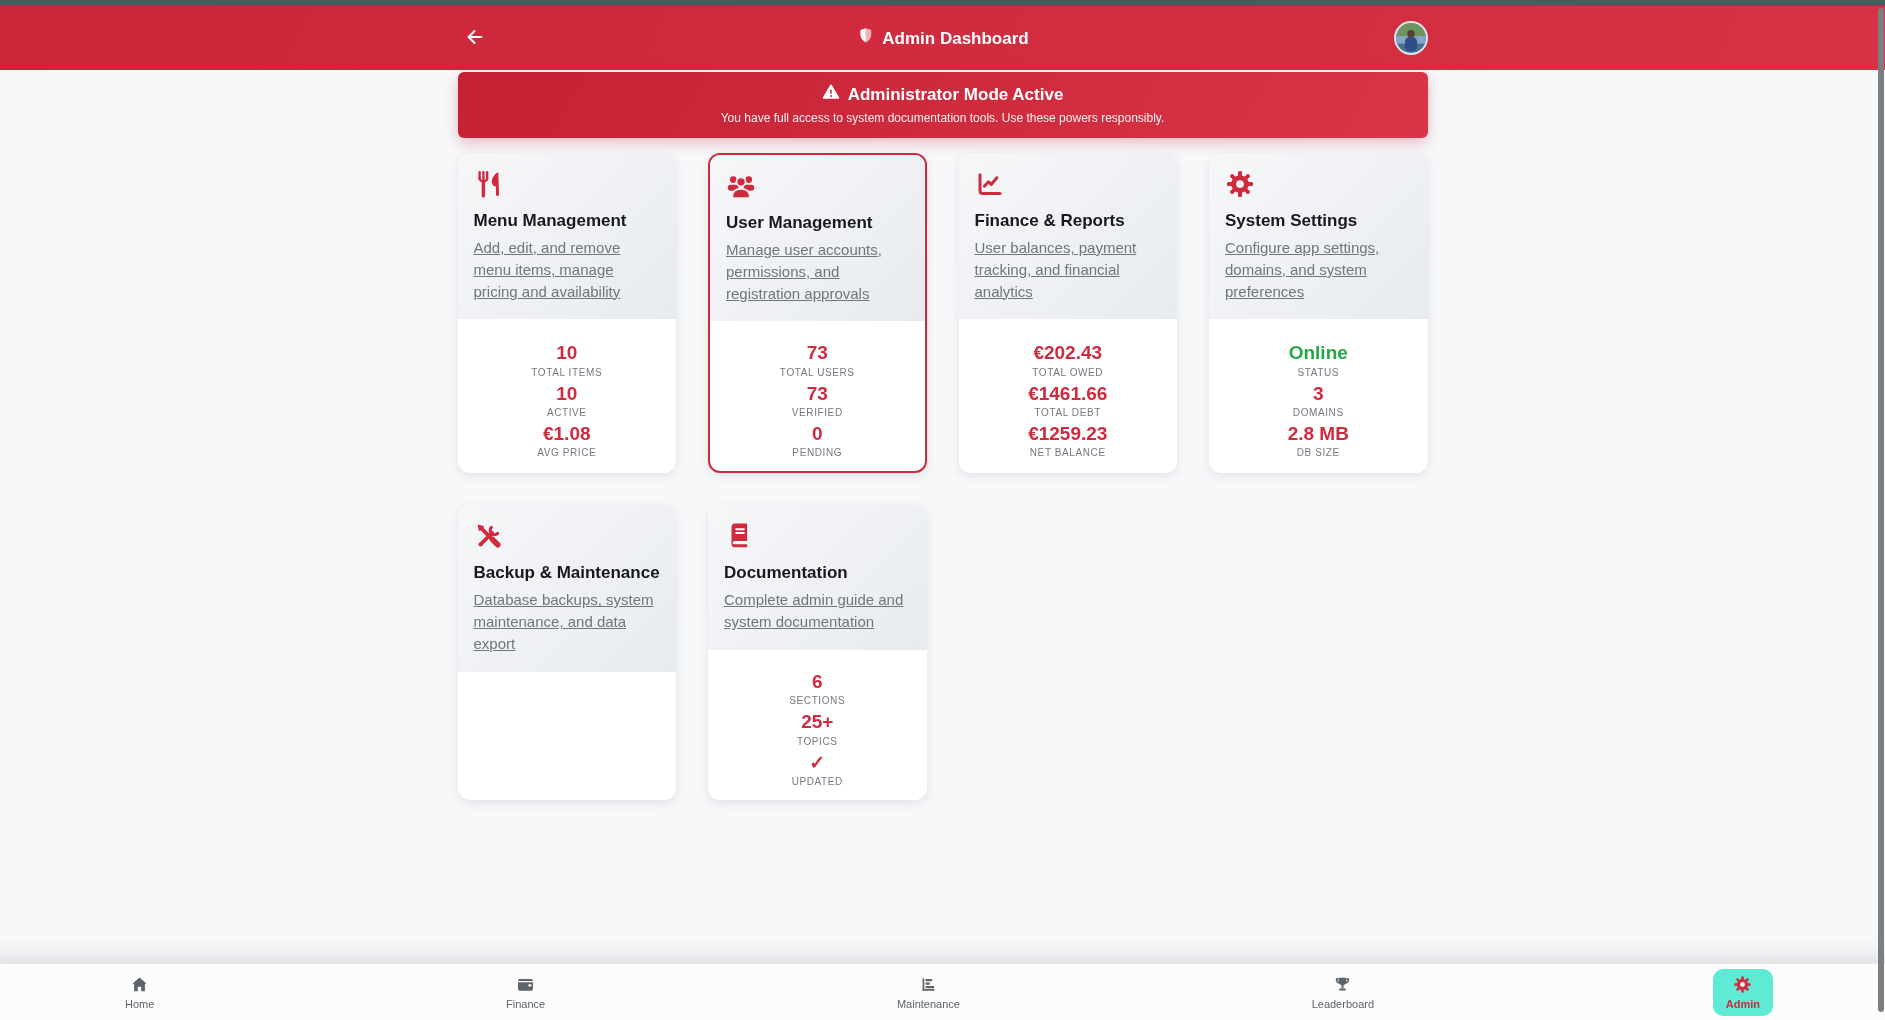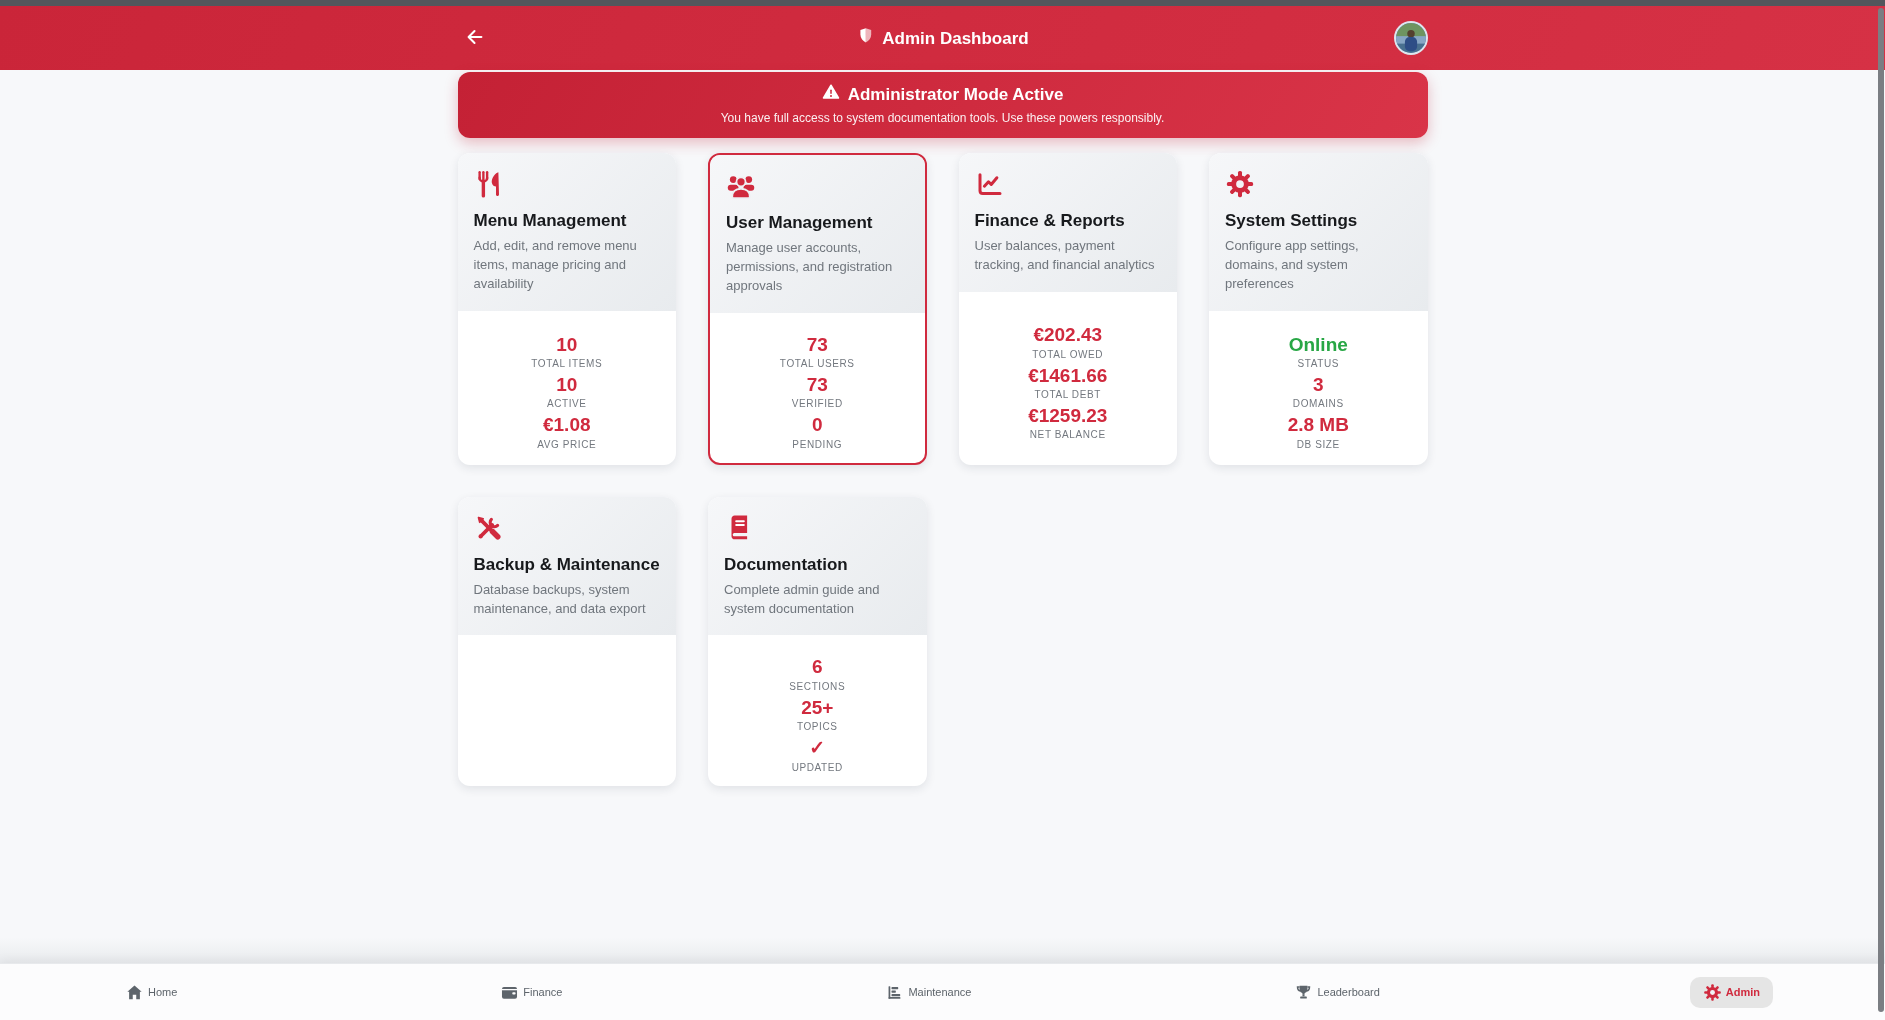--- a/index.html
+++ b/index.html
@@ -37,65 +37,65 @@
     width:34px; height:34px; border-radius:50%; border:2px solid rgba(255,255,255,.8);
     padding:0; overflow:hidden; cursor:pointer; background:#5a82a8;
   }
   .avatar-btn svg{ display:block; }
 
   
   .main{ position:absolute; top:55px; left:50%; transform:translateX(-50%); width:970px; padding-top:17px; }
 
   
   .banner{
-    border-radius:12px; padding:11px 14px 13px; text-align:center; color:#fff;
+    border-radius:6px; padding:11px 14px 13px; text-align:center; color:#fff;
     background:linear-gradient(120deg,#c42135 0%, #d93448 100%);
     box-shadow:0 5px 14px rgba(190,30,50,.28);
   }
   .banner-title{ display:flex; align-items:center; justify-content:center; gap:8px; font-size:17px; font-weight:bold; }
   .banner-sub{ margin-top:5px; font-size:12px; color:rgba(255,255,255,.93); }
 
   
   .grid{ margin-top:15px; display:grid; grid-template-columns:repeat(4,1fr); column-gap:15px; row-gap:40px;gap:32px; }
   .card{
     background:#fff; border-radius:12px; overflow:hidden; cursor:pointer;
     box-shadow:0 3px 10px rgba(30,40,60,.10);
     display:flex; flex-direction:column;
   }
   .card.highlighted{ border:2px solid var(--red); }
   .card-header{
     background:linear-gradient(135deg,#f6f7f9 0%, #e8ebee 100%);
     padding:16px 16px 17px; flex:0 0 auto;
   }
   .card-icon{ height:30px; margin-bottom:12px; }
   .card-title{ font-size:17px; font-weight:bold; color:var(--text); margin-bottom:6px; }
-  .card-desc{ font-size:13px; line-height:1.45; color:var(--muted); }
+  .card-desc{ font-size:15px; line-height:1.45; color:var(--muted);text-decoration:underline; }
   .card-stats{ padding:21px 8px 13px; text-align:center; flex:1; display:flex; flex-direction:column; justify-content:center; }
   .stat{ margin-bottom:5px; }
   .stat:last-child{ margin-bottom:0; }
   .stat-value{ font-size:19px; line-height:1.18; font-weight:bold; color:var(--red); }
   .stat-value.green{ color:var(--green); }
   .stat-label{ margin-top:2px; font-size:10px; letter-spacing:.6px; color:#73787f; }
 
   
   .bottom-fade{ position:absolute; left:0; right:0; bottom:57px; height:26px;
     background:linear-gradient(to bottom, rgba(233,235,238,0), #e9ebee); }
   .bottom-nav{
     position:absolute; bottom:0; left:0; width:100%; height:57px;
     background:#fcfcfd; border-top:1px solid #e7e9ec;
     box-shadow:0 -3px 10px rgba(0,0,0,.05);
     display:flex; align-items:center; justify-content:space-between;
     padding:0 112px;
   }
   .nav-item{
-    display:flex; align-items:center; gap:4px;
+    display:flex; flex-direction:column; align-items:center; gap:4px;
     padding:6px 13px; border-radius:10px; cursor:pointer;
     color:#5d646b; font-size:11px; background:transparent; border:none;
   }
-  .nav-item.active{ background:#e5e5e5; color:var(--red); font-weight:bold; }
+  .nav-item.active{ background:#5eead4; color:var(--red); font-weight:bold; }
   .nav-icon{ display:flex; align-items:center; justify-content:center; height:19px; }
 </style>
 </head>
 <body>
 
 <div class="top-strip"></div>
 <div class="scrollbar-thumb"></div>
 
 <header class="appbar">
   <div class="appbar-inner">

